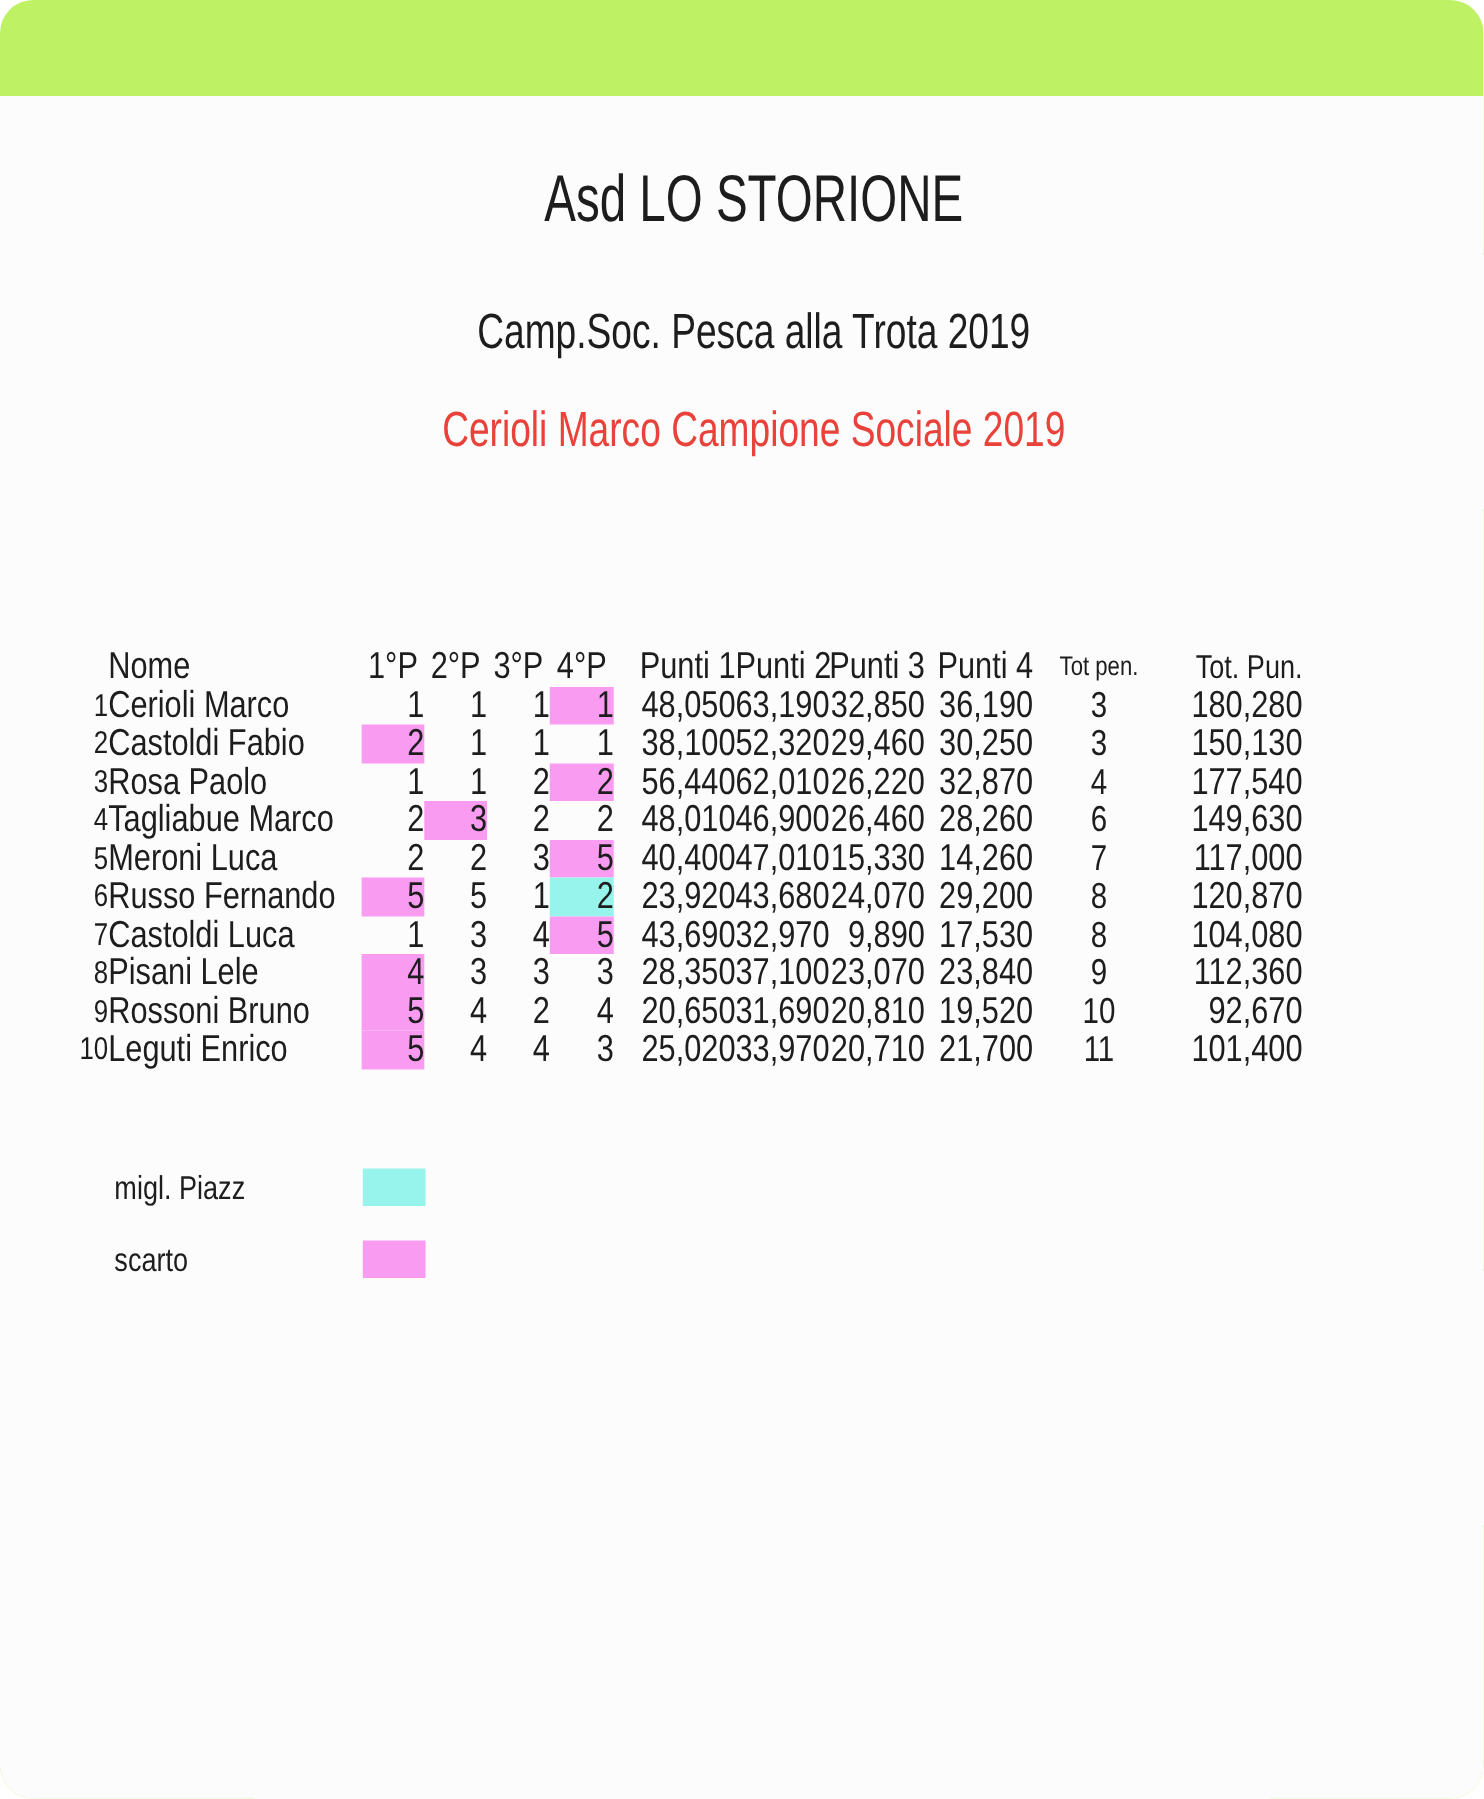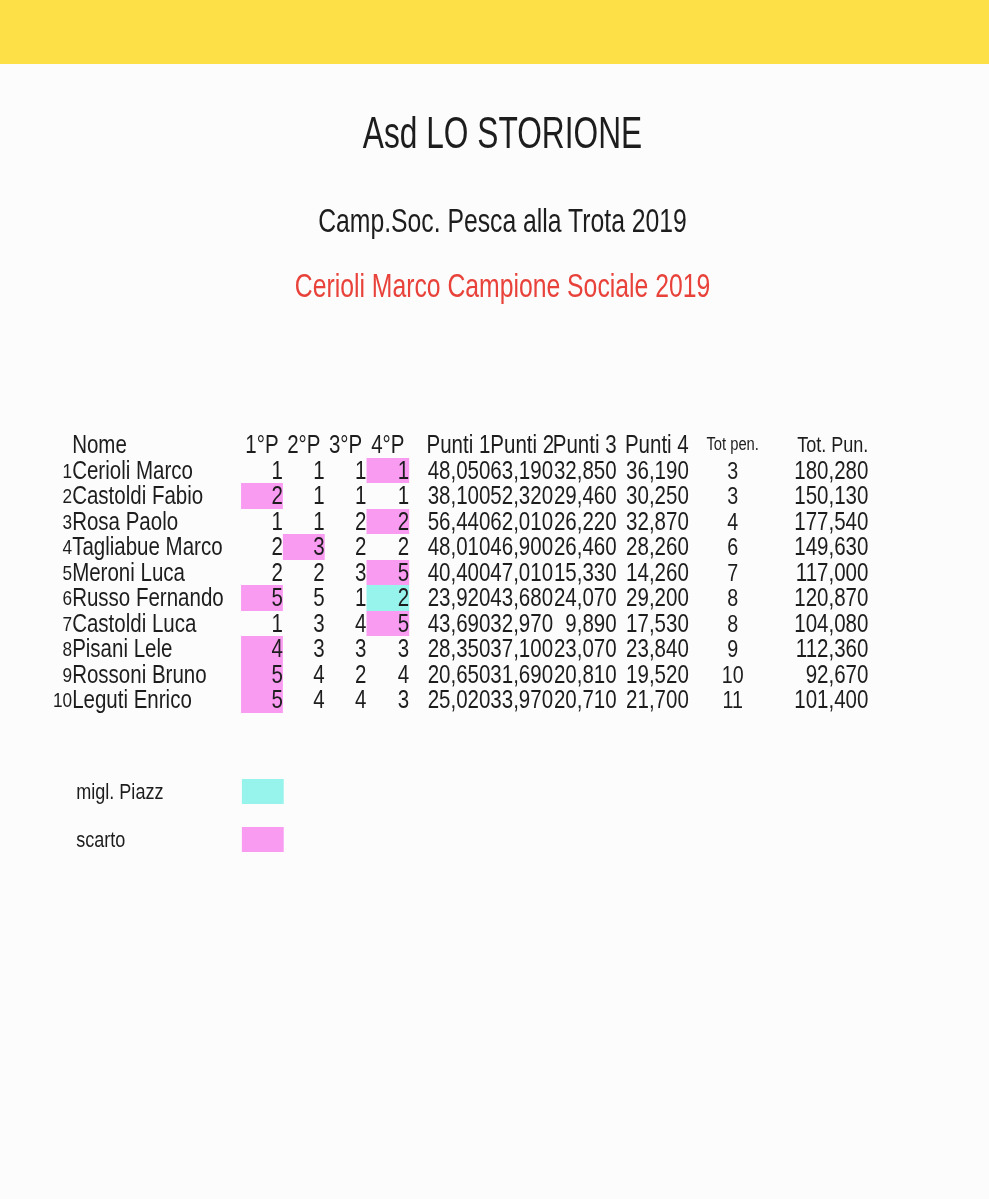--- a/index.html
+++ b/index.html
@@ -2,21 +2,21 @@
 <html style="--ink: #1d1d1d; --red: #e8423a; --pink: #fa9bf2; --cyan: #97f4ec;"><head>
 <meta charset="utf-8">
 <style>
   html,body{margin:0;padding:0;}
   body{
     width:989px;height:1199px;background:#ffffff;
     font-family:"Liberation Sans","DejaVu Sans",sans-serif;
     color:var(--ink,#1d1d1d);
     overflow:hidden;
   }
-  .page{position:relative;width:989px;height:1199px;background:#fde047;overflow:hidden;}
+  .page{position:relative;width:989px;height:1199px;background:#bef264;overflow:hidden;border-radius:22px;}
   .bg-lower{position:absolute;left:0;top:64px;right:0;bottom:0;background:#fcfcfc;}
 
   
   .heading{
     position:absolute;left:0;width:989px;text-align:center;
     white-space:nowrap;color:var(--ink,#1d1d1d);font-weight:400;
   }
   .h-title{top:111px;font-size:44px;line-height:44px;transform:translateX(8px) scaleX(0.72);}
   .h-sub1{top:204px;font-size:33px;line-height:33px;transform:translateX(8px) scaleX(0.75);}
   .h-sub2{top:269px;font-size:33px;line-height:33px;transform:translateX(8px) scaleX(0.75);color:var(--red,#e8423a);}

